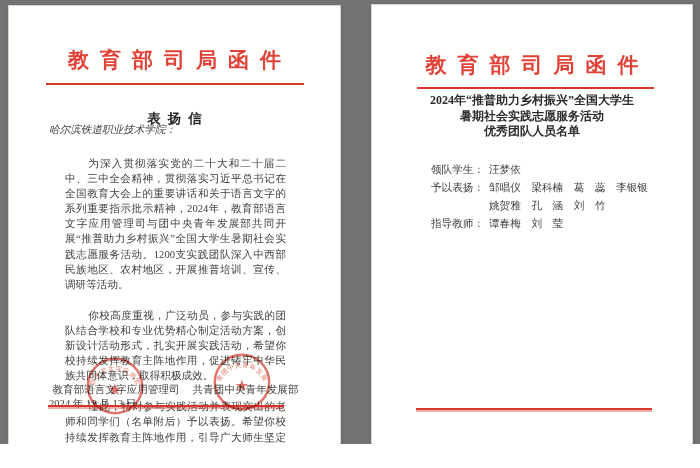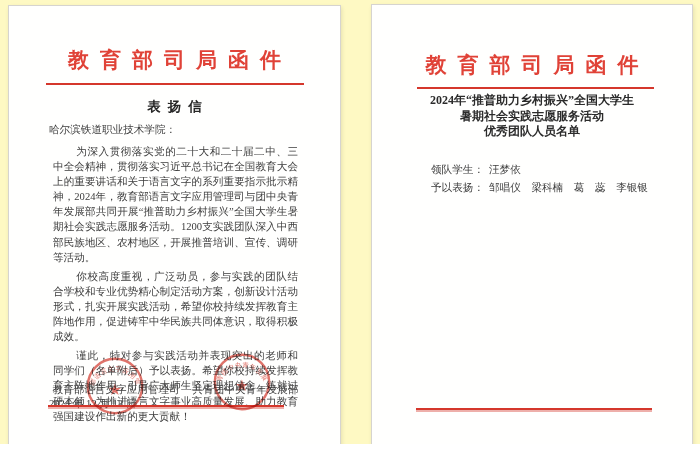--- a/index.html
+++ b/index.html
@@ -4,42 +4,42 @@
 <style>
   :root{
     --red:#e04237;
     --rule-red:#d5372c;
     --seal-red:#d8544a;
     --ink:#3d3d3d;
     --ink-dark:#262626;
   }
   html,body{margin:0;padding:0;}
   body{font-family:"Liberation Serif","DejaVu Serif",serif;}
-  .canvas{position:relative;width:700px;height:444px;background:#fef9c3;overflow:hidden;}
+  .canvas{position:relative;width:700px;height:444px;background:#737373;overflow:hidden;}
   .page{position:absolute;background:#fffffe;border:1px solid #d6d4cf;box-shadow:1px 2px 4px rgba(0,0,0,.10);box-sizing:border-box;}
   .page-left{left:8px;top:5px;width:333px;height:455px;}
   .page-right{left:371px;top:4px;width:322px;height:455px;}
 
   .letterhead{position:absolute;left:0;right:0;text-align:center;color:var(--red);
     font-weight:bold;font-size:21px;letter-spacing:11px;text-indent:11px;white-space:nowrap;}
   .page-left .letterhead{top:40px;}
   .page-right .letterhead{top:46px;}
 
   .rule{position:absolute;height:2px;background:var(--rule-red);}
   .page-left .letterhead-rule{top:77px;left:37px;width:258px;}
   .page-right .letterhead-rule{top:82px;left:45px;width:237px;}
 
-  .doc-title{position:absolute;top:92px;left:0;right:0;margin:0;text-align:center;
+  .doc-title{position:absolute;top:92px;left:0;right:0;margin:12px;text-align:center;
     font-size:13.5px;font-weight:bold;letter-spacing:7px;text-indent:7px;color:var(--ink-dark);}
 
-  .salutation{position:absolute;top:117px;left:40px;font-size:10.6px;color:var(--ink);}
+  .salutation{position:absolute;top:117px;left:40px;font-size:10.6px;color:var(--ink);font-style:italic;}
 
   .body-text{position:absolute;top:134px;left:40px;width:253px;font-size:10.6px;
     line-height:15.1px;color:var(--ink);text-align:justify;}
-  .body-text p{margin:4px;text-indent:2.2em;}
+  .body-text p{margin:16px;text-indent:2.2em;}
 
   .sign-row{position:absolute;top:377px;left:40px;width:253px;display:flex;
     justify-content:center;gap:13px;font-size:10.6px;color:var(--ink);white-space:nowrap;}
   .date-line{position:absolute;top:391px;left:40px;width:245px;text-align:left;
     font-size:10.6px;color:var(--ink);}
 
   .bottom-rule{position:absolute;height:2px;background:var(--rule-red);
     box-shadow:0 2px 0 rgba(213,55,44,.40);}
   .page-left .bottom-rule{top:399px;left:39px;width:236px;}
   .page-right .bottom-rule{top:403px;left:44px;width:236px;}
@@ -113,17 +113,25 @@
         <span class="field-label">领队学生：</span>
         <span class="field-value">汪梦依</span>
       </div>
       <div class="field-row">
         <span class="field-label">予以表扬：</span>
         <span class="field-value">邹唱仪　梁科楠　葛　蕊　李银银</span>
       </div>
       <div class="field-row">
         <span class="field-label"></span>
       </div>
+      <div class="field-row">
+        <span class="field-label"></span>
+        <span class="field-value">姚贺雅　孔　涵　刘　竹</span>
+      </div>
+      <div class="field-row">
+        <span class="field-label">指导教师：</span>
+        <span class="field-value">谭春梅　刘　莹</span>
+      </div>
     </div>
 
     <div class="bottom-rule"></div>
   </section>
 </div>
 
 </body></html>

